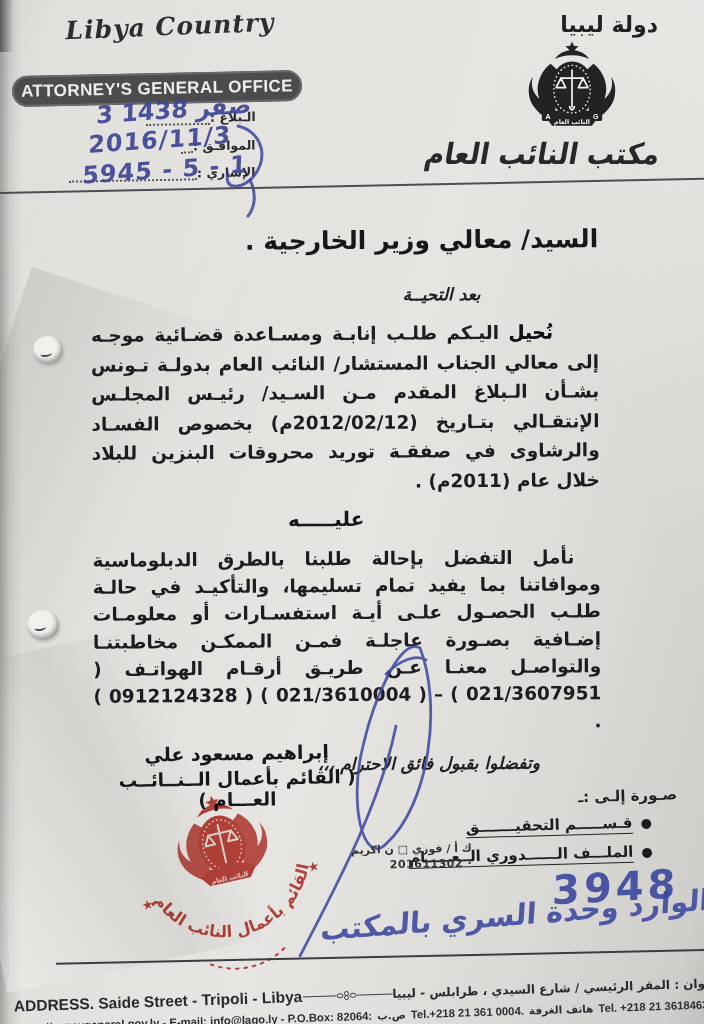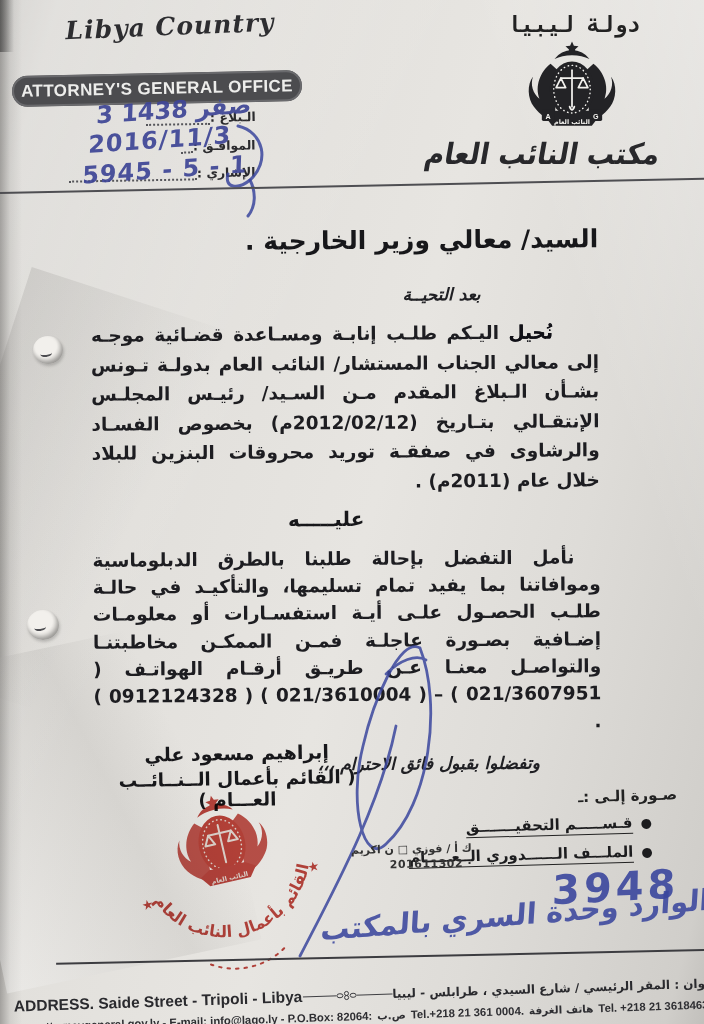--- a/index.html
+++ b/index.html
@@ -33,21 +33,21 @@
   .office-box{position:absolute;left:12px;top:73px;width:290px;height:31px;border-radius:16px;
     background:#4c4c4f;box-shadow:0 0 0 2px #6a6a6d inset;color:#ededeb;text-align:center;line-height:31px;
     font-family:"Liberation Sans",sans-serif;font-weight:bold;font-size:17px;letter-spacing:.4px;transform:rotate(-1.2deg);}
   .date-row{position:absolute;display:flex;align-items:flex-end;direction:ltr;transform:rotate(-1deg);}
   .date-row .leader{border-bottom:2px dotted #55555a;height:11px;margin-left:2px;}
   .date-row .lbl{font-size:12.5px;font-weight:bold;direction:rtl;white-space:nowrap;color:#2b2b2e;}
   .hand{position:absolute;color:#3e4596;font-weight:bold;white-space:nowrap;
     transform:rotate(-4deg) skewX(-6deg);font-size:24px;letter-spacing:1px;opacity:.92;}
 
   
-  .state-title{position:absolute;right:64px;top:12px;font-size:22px;font-weight:bold;direction:rtl;color:#222;font-family:Liberation Mono, monospace;}
+  .state-title{position:absolute;right:46px;top:12px;font-size:22px;font-weight:bold;direction:rtl;color:#222;}
   .emblem{position:absolute;}
   .calligraphy{position:absolute;right:44px;top:138px;font-size:27px;font-weight:bold;direction:rtl;
     color:#28282b;transform:skewX(-10deg) scaleY(1.08);letter-spacing:-1px;}
   .hr-head{position:absolute;left:0;right:-6px;top:192px;height:2.4px;background:#4e4e52;transform:rotate(-1.15deg);transform-origin:left center;}
 
   
   .body-block{position:absolute;left:92px;right:104px;top:226px;direction:rtl;transform:rotate(-.4deg);}
   .addressee{font-size:25px;font-weight:bold;margin:0 0 30px 0;letter-spacing:0;color:#17171a;}
   .salutation{font-size:17px;font-weight:bold;font-style:italic;margin:0 118px 0 0;color:#202024;}
   .para{font-size:18.5px;line-height:1.6;font-weight:bold;text-align:justify;margin:14px 0 0 0;color:#1d1d21;}

